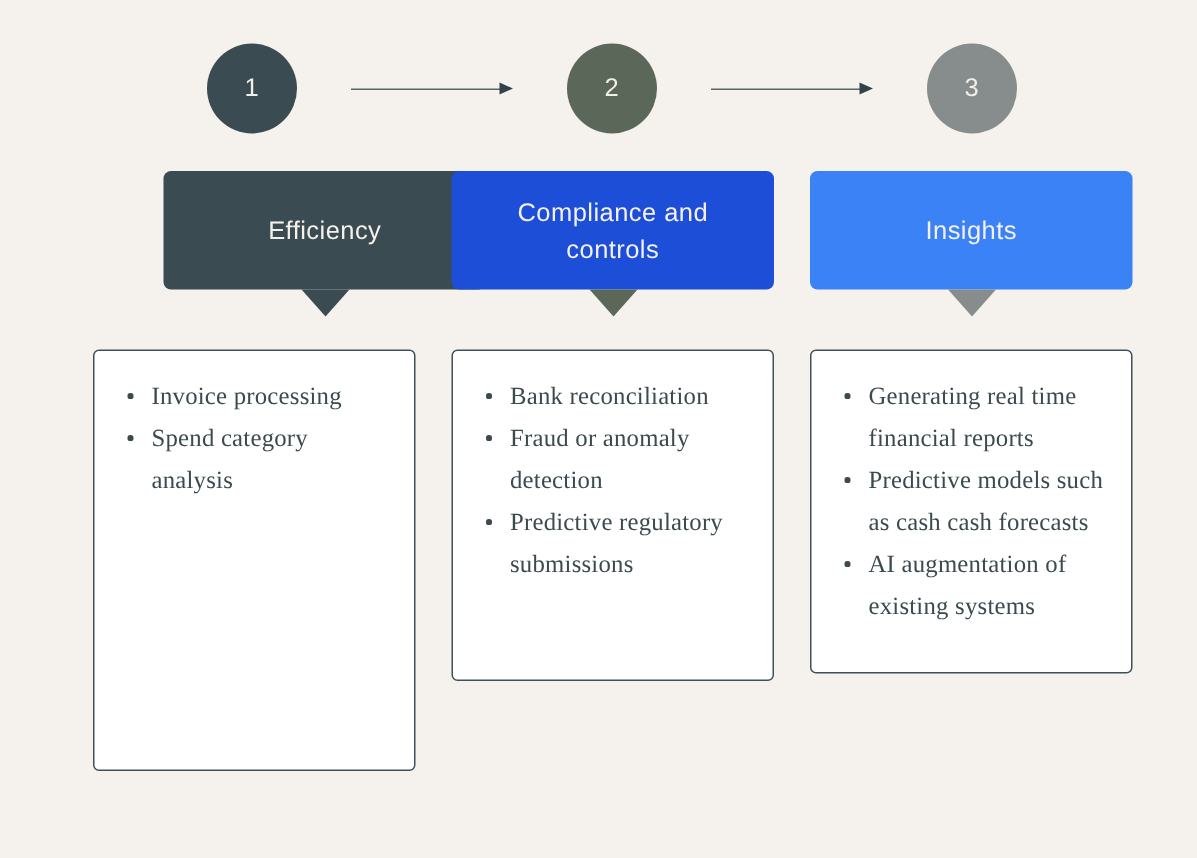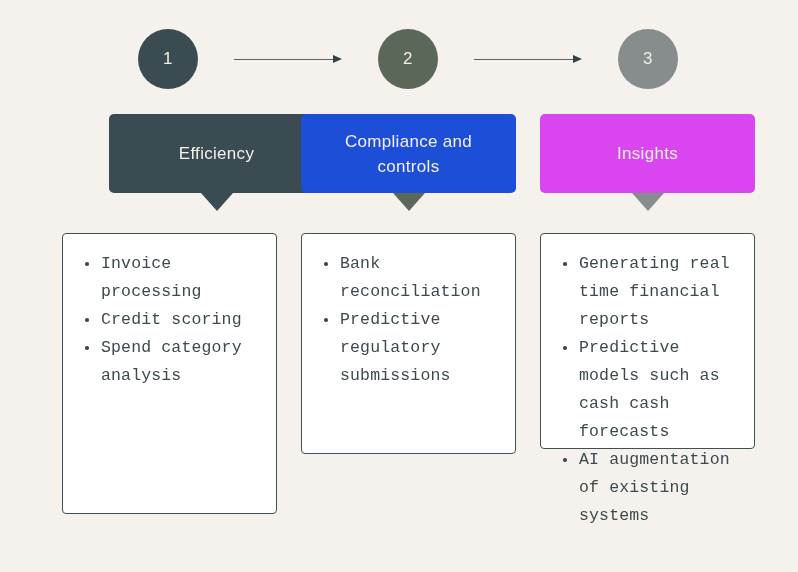--- a/index.html
+++ b/index.html
@@ -100,21 +100,21 @@
     margin-left: -16px;
     top: 79px;
     width: 0;
     height: 0;
     border-left: 16px solid transparent;
     border-right: 16px solid transparent;
     border-top: 18px solid currentColor;
   }
   .col1 .header-box { background: #3a4b52; color: #3a4b52; }
   .col2 .header-box { background: #1d4ed8; color: #5b6758; }
-  .col3 .header-box { background: #d946ef; color: #868d8c; }
+  .col3 .header-box { background: #3b82f6; color: #868d8c; }
 
   
   .card {
     position: absolute;
     left: 0;
     top: 119px;
     width: 215px;
     background: #ffffff;
     border: 1.5px solid #3f5158;
     border-radius: 4px;
@@ -130,21 +130,21 @@
     padding: 0 4px 0 28px;
     list-style: none;
   }
   .card li {
     position: relative;
     color: #3c4a4e;
     font-size: 16.5px;
     line-height: 28px;
     letter-spacing: 0.15px;
     margin: 0 0 0 0;
-    font-family: Liberation Mono, monospace;
+    font-family: Liberation Serif, serif;
   }
   .card li::before {
     content: "";
     position: absolute;
     left: -16px;
     top: 12px;
     width: 3.5px;
     height: 3.5px;
     border-radius: 50%;
     background: #3c4a4e;
@@ -175,34 +175,34 @@
   </div>
 
   <div class="column col1">
     <div class="header-box">
       <div class="htext">Efficiency</div>
       <div class="pointer"></div>
     </div>
     <div class="card h1">
       <ul>
         <li>Invoice processing</li>
-        <li>Credit scoring</li>
         <li>Spend category analysis</li>
       </ul>
     </div>
   </div>
 
   <div class="column col2">
     <div class="header-box">
       <div class="htext">Compliance and controls</div>
       <div class="pointer"></div>
     </div>
     <div class="card h2">
       <ul>
         <li>Bank reconciliation</li>
+        <li>Fraud or anomaly detection</li>
         <li>Predictive regulatory submissions</li>
       </ul>
     </div>
   </div>
 
   <div class="column col3">
     <div class="header-box">
       <div class="htext">Insights</div>
       <div class="pointer"></div>
     </div>

